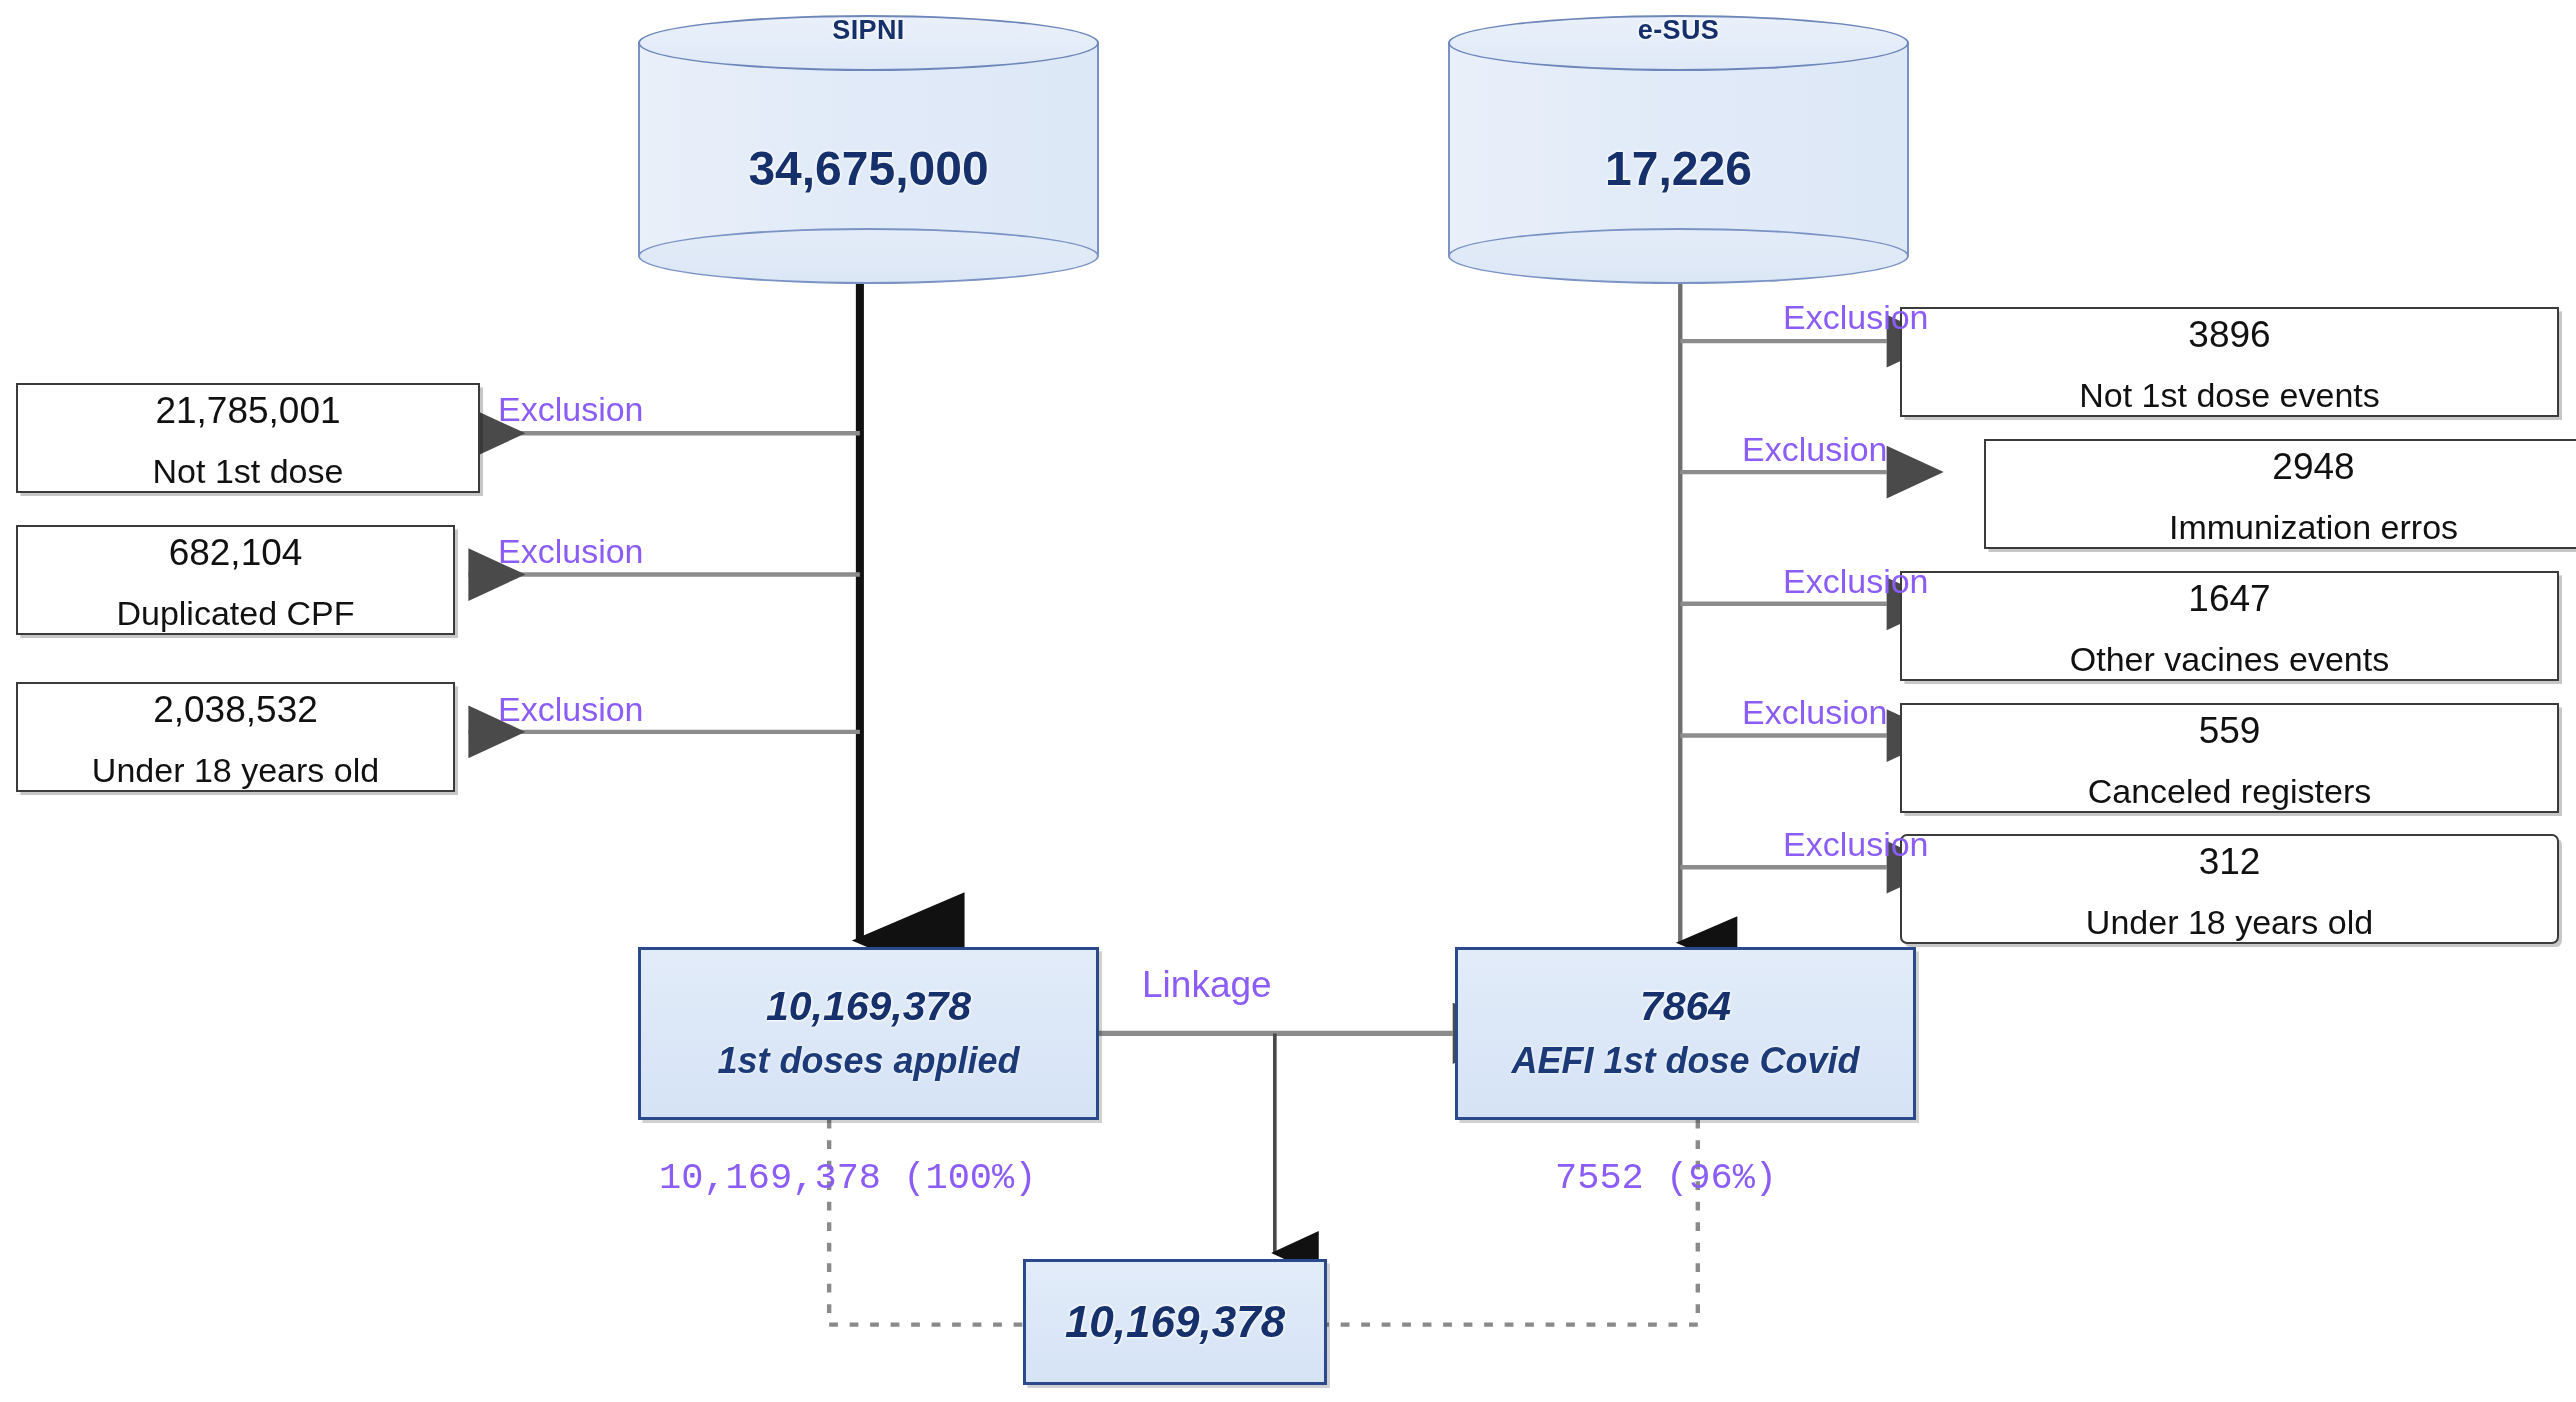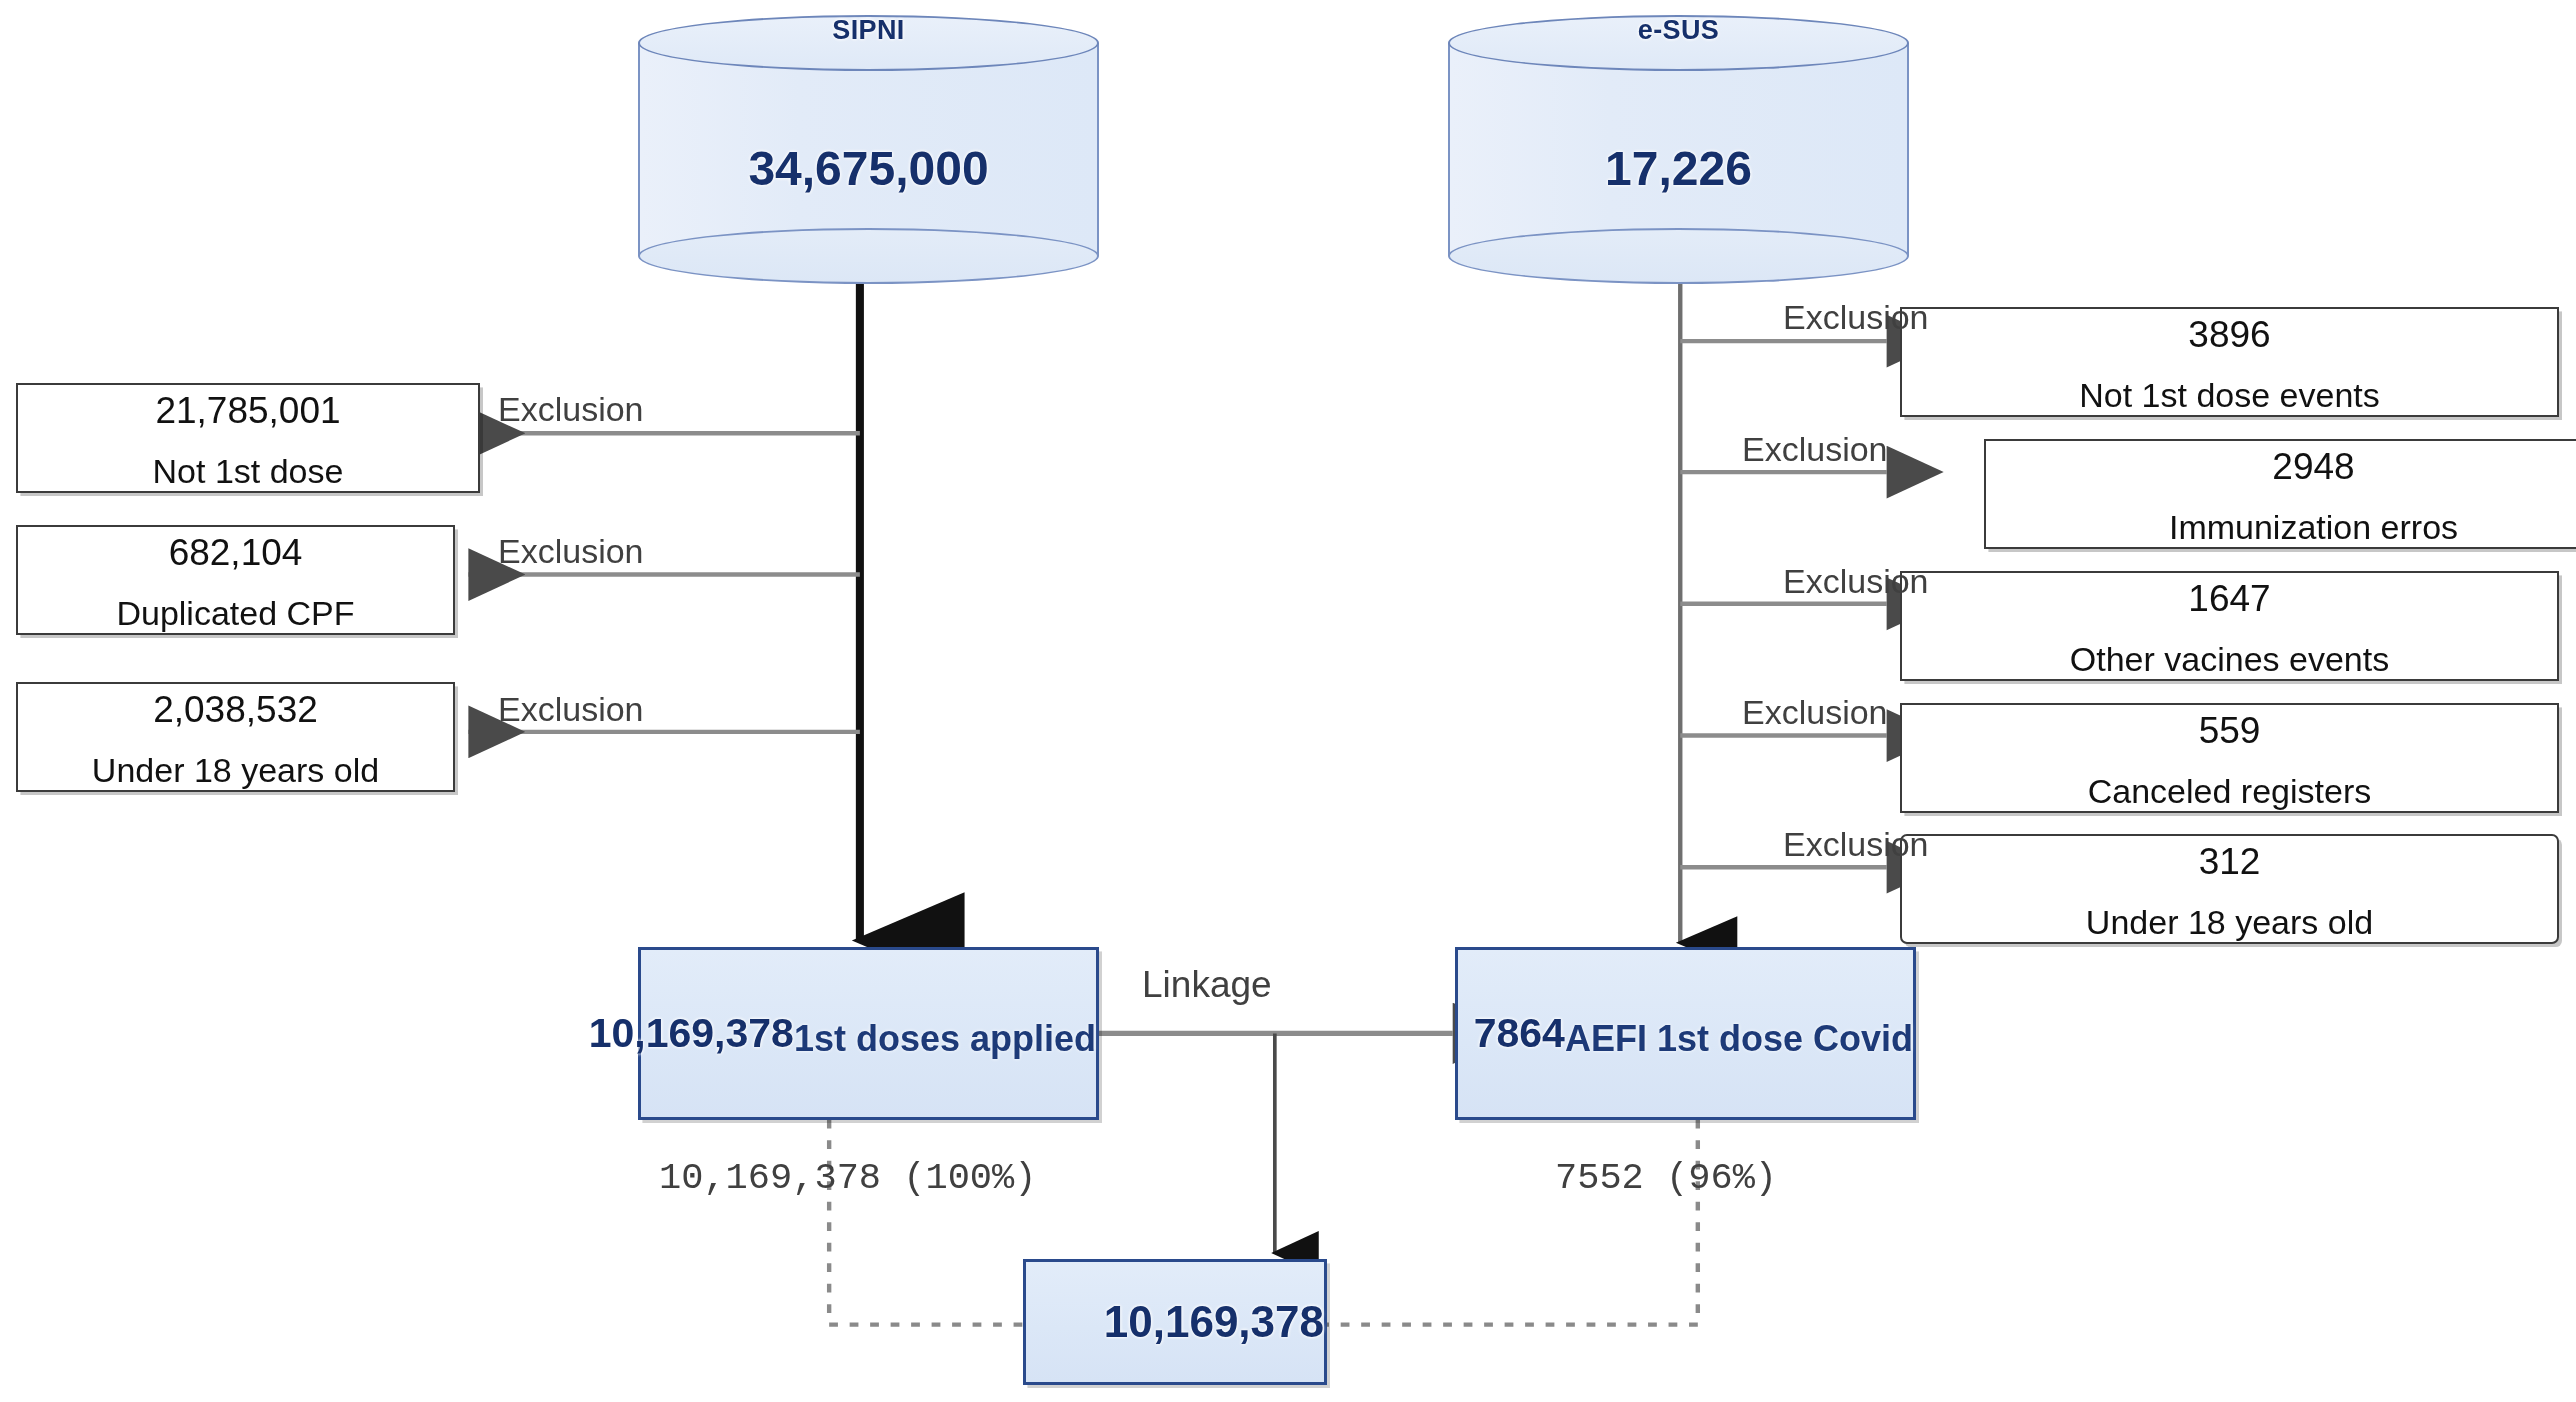--- a/index.html
+++ b/index.html
@@ -25,30 +25,30 @@
   .pbox{position:absolute;background:#ffffff;border:2.9px solid #3b3b3b;box-sizing:border-box;
       display:flex;flex-direction:column;align-items:center;justify-content:space-between;
       box-shadow:3.7px 3.7px 0 -0.7px rgba(0,0,0,.22);}
   .pbox .n{font-size:37px;color:#111;margin-top:7.3px;line-height:1;}
   .pbox .d{font-size:34px;color:#111;margin-bottom:2.9px;line-height:1;white-space:nowrap;}
 
   
   .bbox{position:absolute;box-sizing:border-box;
       background:linear-gradient(to bottom,#e2ecf9 0%,#dbe7f7 55%,#d6e3f5 100%);
       border:3.7px solid #2a4a8c;
-      display:flex;flex-direction:row;align-items:center;justify-content:flex-end;
-      box-shadow:3.7px 3.7px 0 -0.7px rgba(0,0,0,.18);}
+      display:flex;flex-direction:column;align-items:center;justify-content:center;
+      box-shadow:3.7px 3.7px 0 -0.7px rgba(0,0,0,.18);font-style:italic;}
   .bbox .n{font-size:41px;font-weight:bold;color:#16306b;line-height:1.05;
       text-shadow:0 0 3.7px #fff,0 0 3.7px #fff;}
   .bbox .d{font-size:36px;font-weight:bold;color:#1d3a78;line-height:1.2;margin-top:10.2px;
       text-shadow:0 0 3.7px #fff;white-space:nowrap;}
   .bbox.single .n{font-size:44px;}
 
   
-  .lbl{position:absolute;font-size:34px;color:#404040;white-space:nowrap;line-height:1;text-align:right;}
+  .lbl{position:absolute;font-size:34px;color:#8b5cf6;white-space:nowrap;line-height:1;text-align:right;}
   .lbl.pct{font-size:37px;font-family:Liberation Mono, monospace;}
 </style>
 </head>
 <body>
 
 <div id="stage">
 
   <svg id="wires" viewBox="0 0 3520 1917">
     <defs>
       <marker id="arrGrayL" markerWidth="16" markerHeight="16" refX="13" refY="6" orient="auto">

